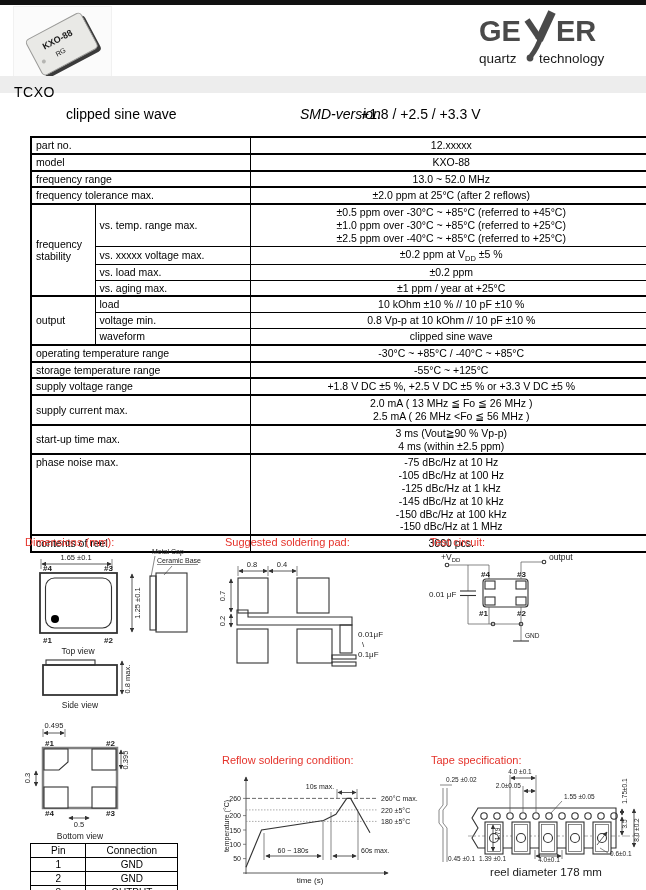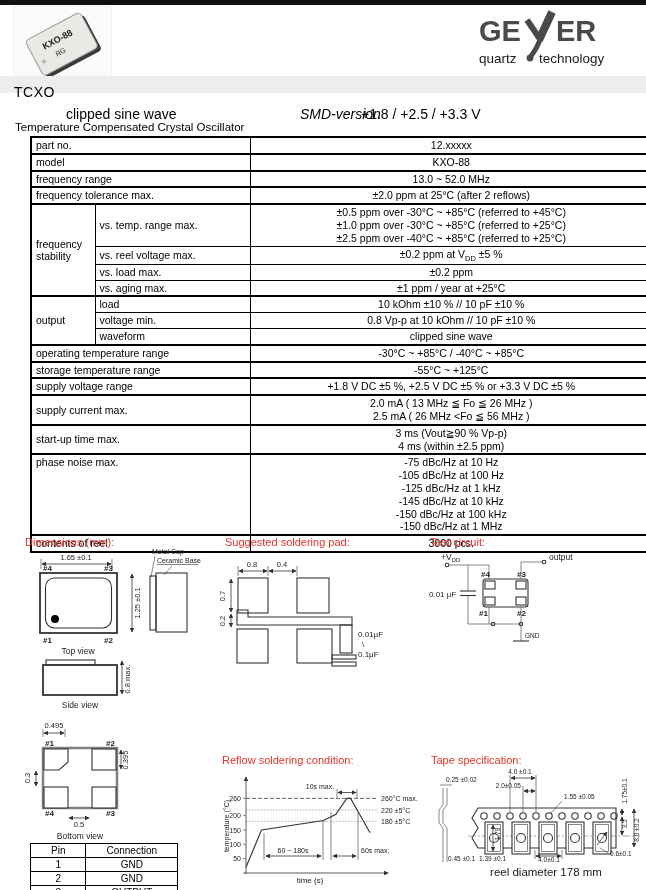--- a/index.html
+++ b/index.html
@@ -76,21 +76,20 @@
     <text x="2" y="52" font-size="13.5" fill="#4a4a4a">quartz</text>
     <text x="62" y="52" font-size="13.5" fill="#4a4a4a">technology</text>
   </svg>
 
   <div class="abs graybar"></div>
 
   <div class="abs t-main">TCXO</div>
   <div class="abs t-sub">clipped sine wave</div>
   <div class="abs t-smd">SMD-version</div>
   <div class="abs t-volt">+1.8 / +2.5 / +3.3 V</div>
-  <div class="abs t-subtitle">Temperature Compensated Crystal Oscillator</div>
 
   <table class="spec">
     <colgroup>
         <col style="width:64px">
         <col style="width:155px">
         <col>
       </colgroup>
     <tbody>
         <tr class="major">
           <td class="lbl" colspan="2">part no.</td>
@@ -111,21 +110,21 @@
     <tr class="major">
       <td class="grp" rowspan="4"><span>frequency</span><br><span>stability</span></td>
       <td class="lbl">vs. temp. range max.</td>
       <td class="val">
         <div>±0.5 ppm over -30°C ~ +85°C (referred to +45°C)</div>
         <div>±1.0 ppm over -30°C ~ +85°C (referred to +25°C)</div>
         <div>±2.5 ppm over -40°C ~ +85°C (referred to +25°C)</div>
       </td>
         </tr>
     <tr>
-          <td class="lbl">vs. reel voltage max.</td>
+          <td class="lbl">vs. xxxxx voltage max.</td>
       <td class="val"><span>±0.2 ppm at V</span><sub style="font-size:7.5px">DD</sub><span> ±5 %</span></td>
         </tr>
     <tr>
           <td class="lbl">vs. load max.</td>
           <td class="val">±0.2 ppm</td>
         </tr>
     <tr>
           <td class="lbl">vs. aging max.</td>
           <td class="val">±1 ppm / year at +25°C</td>
         </tr>

